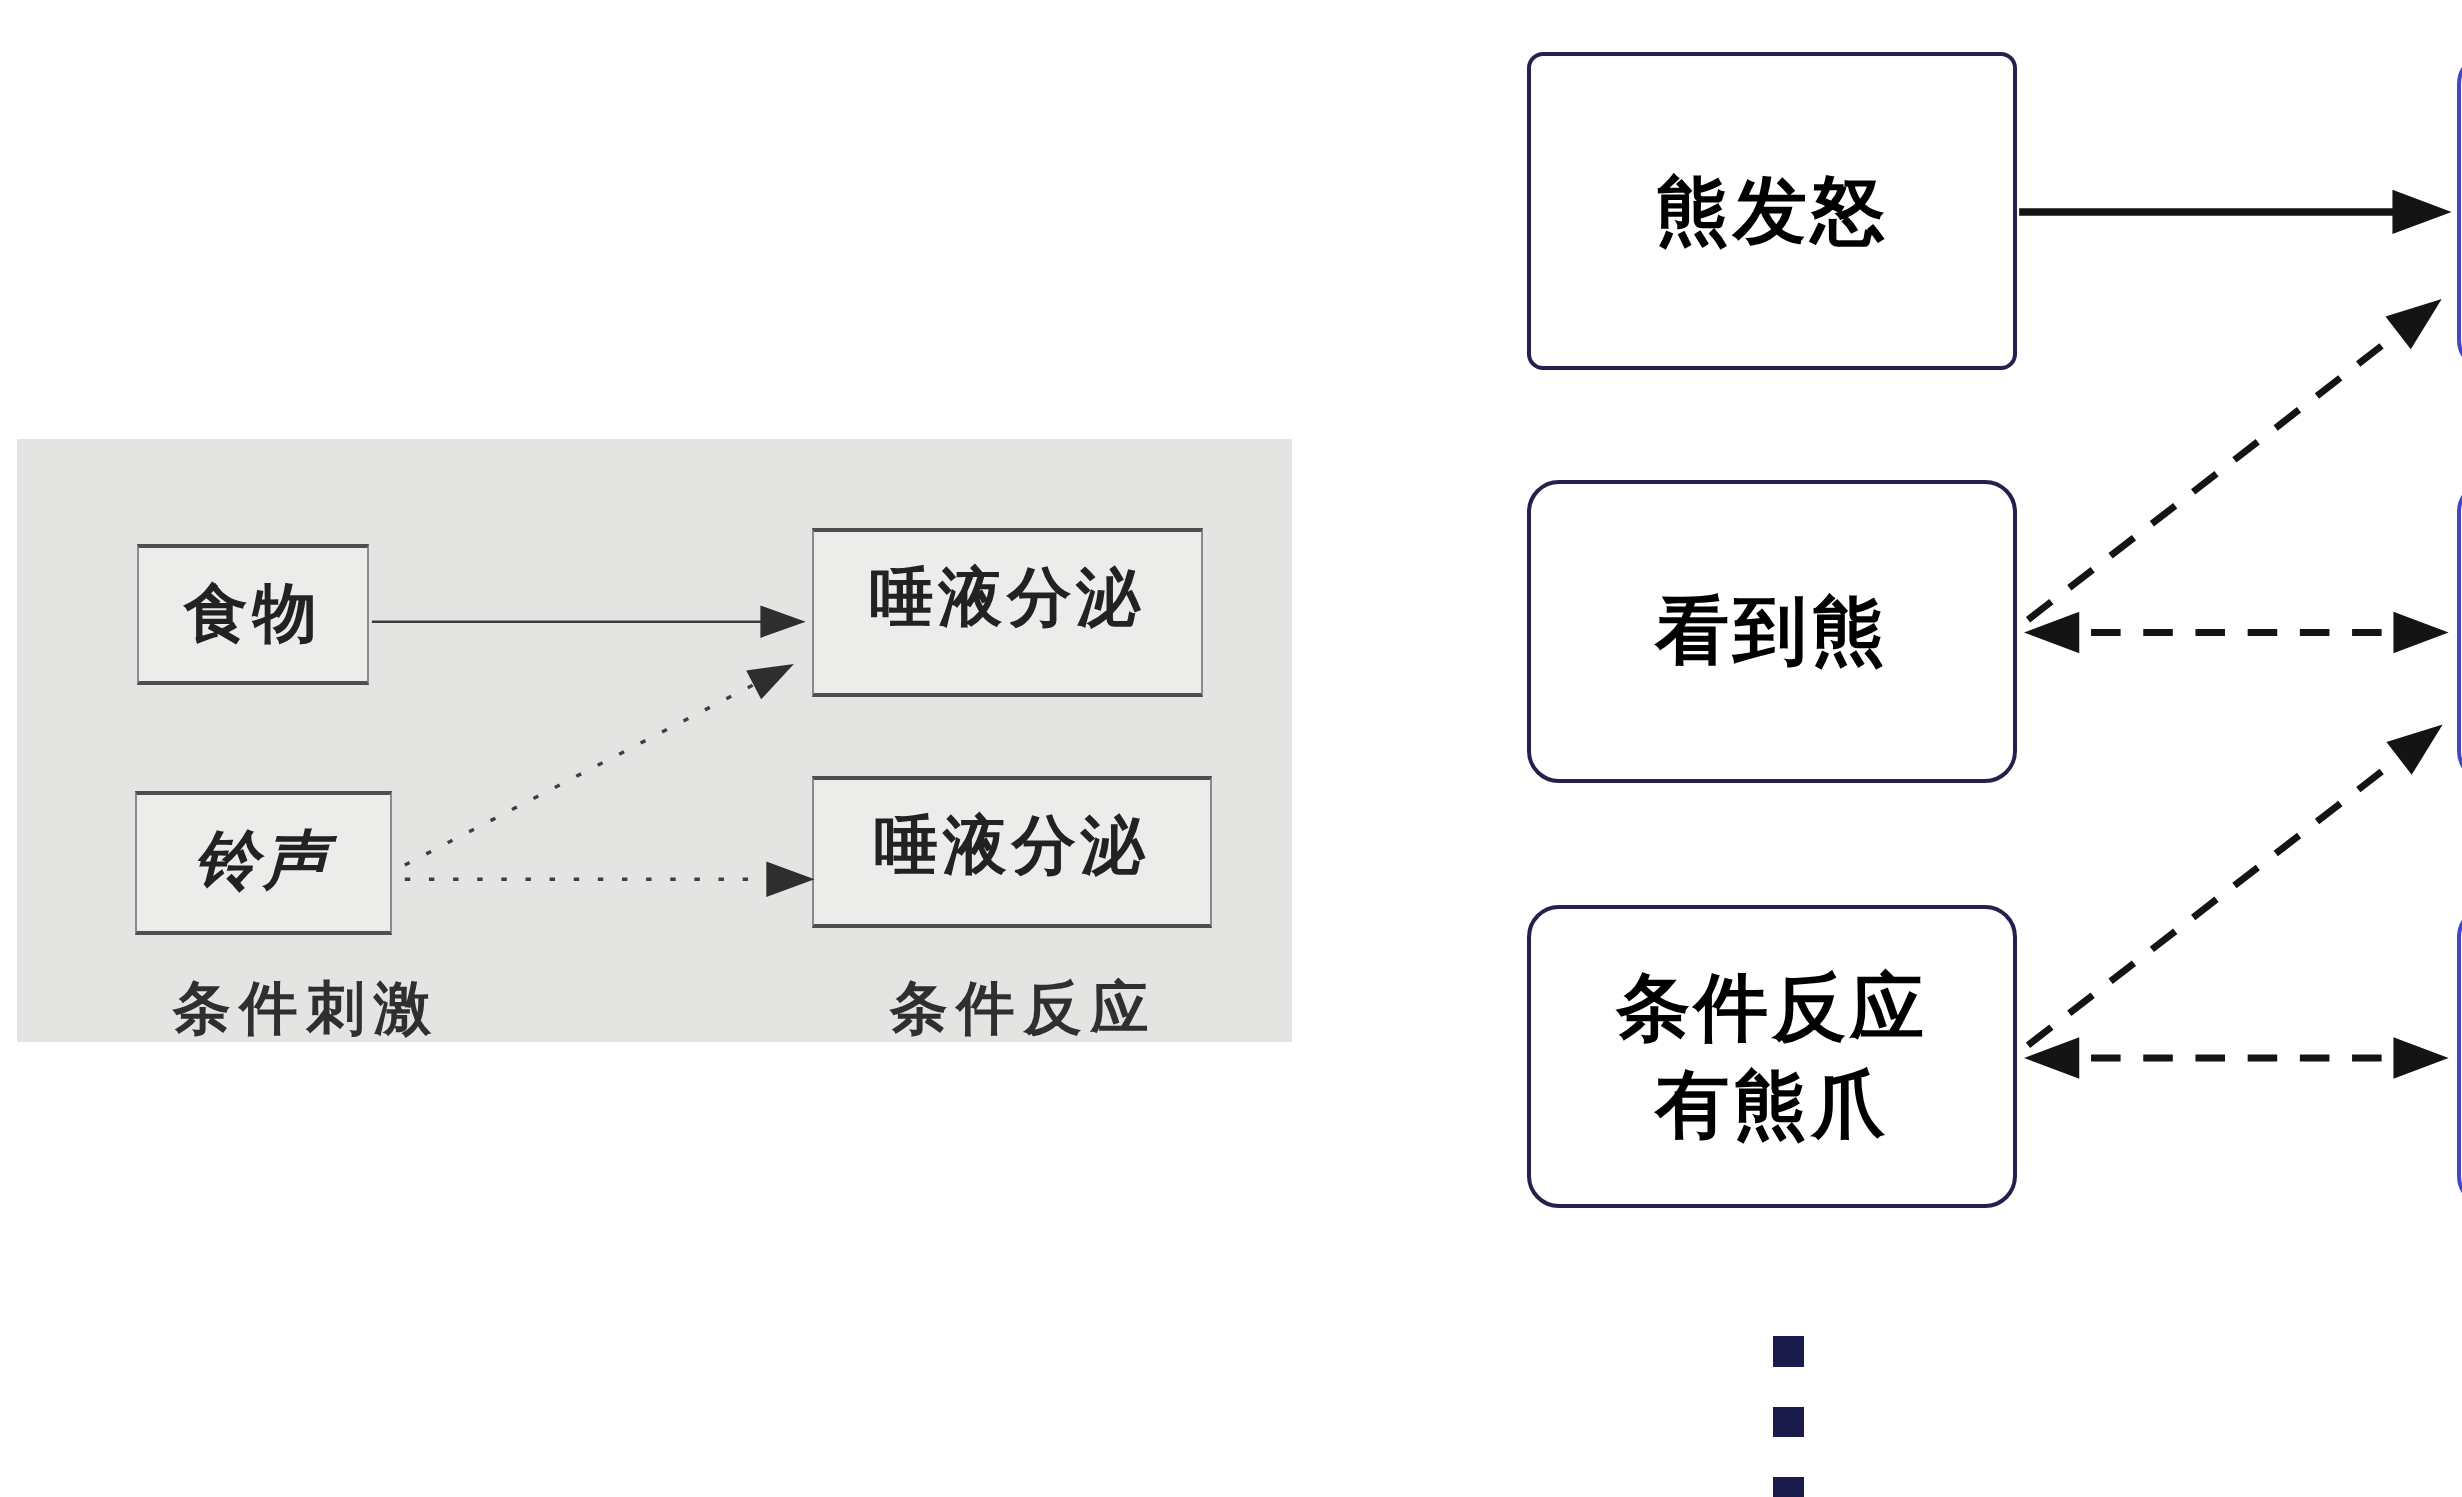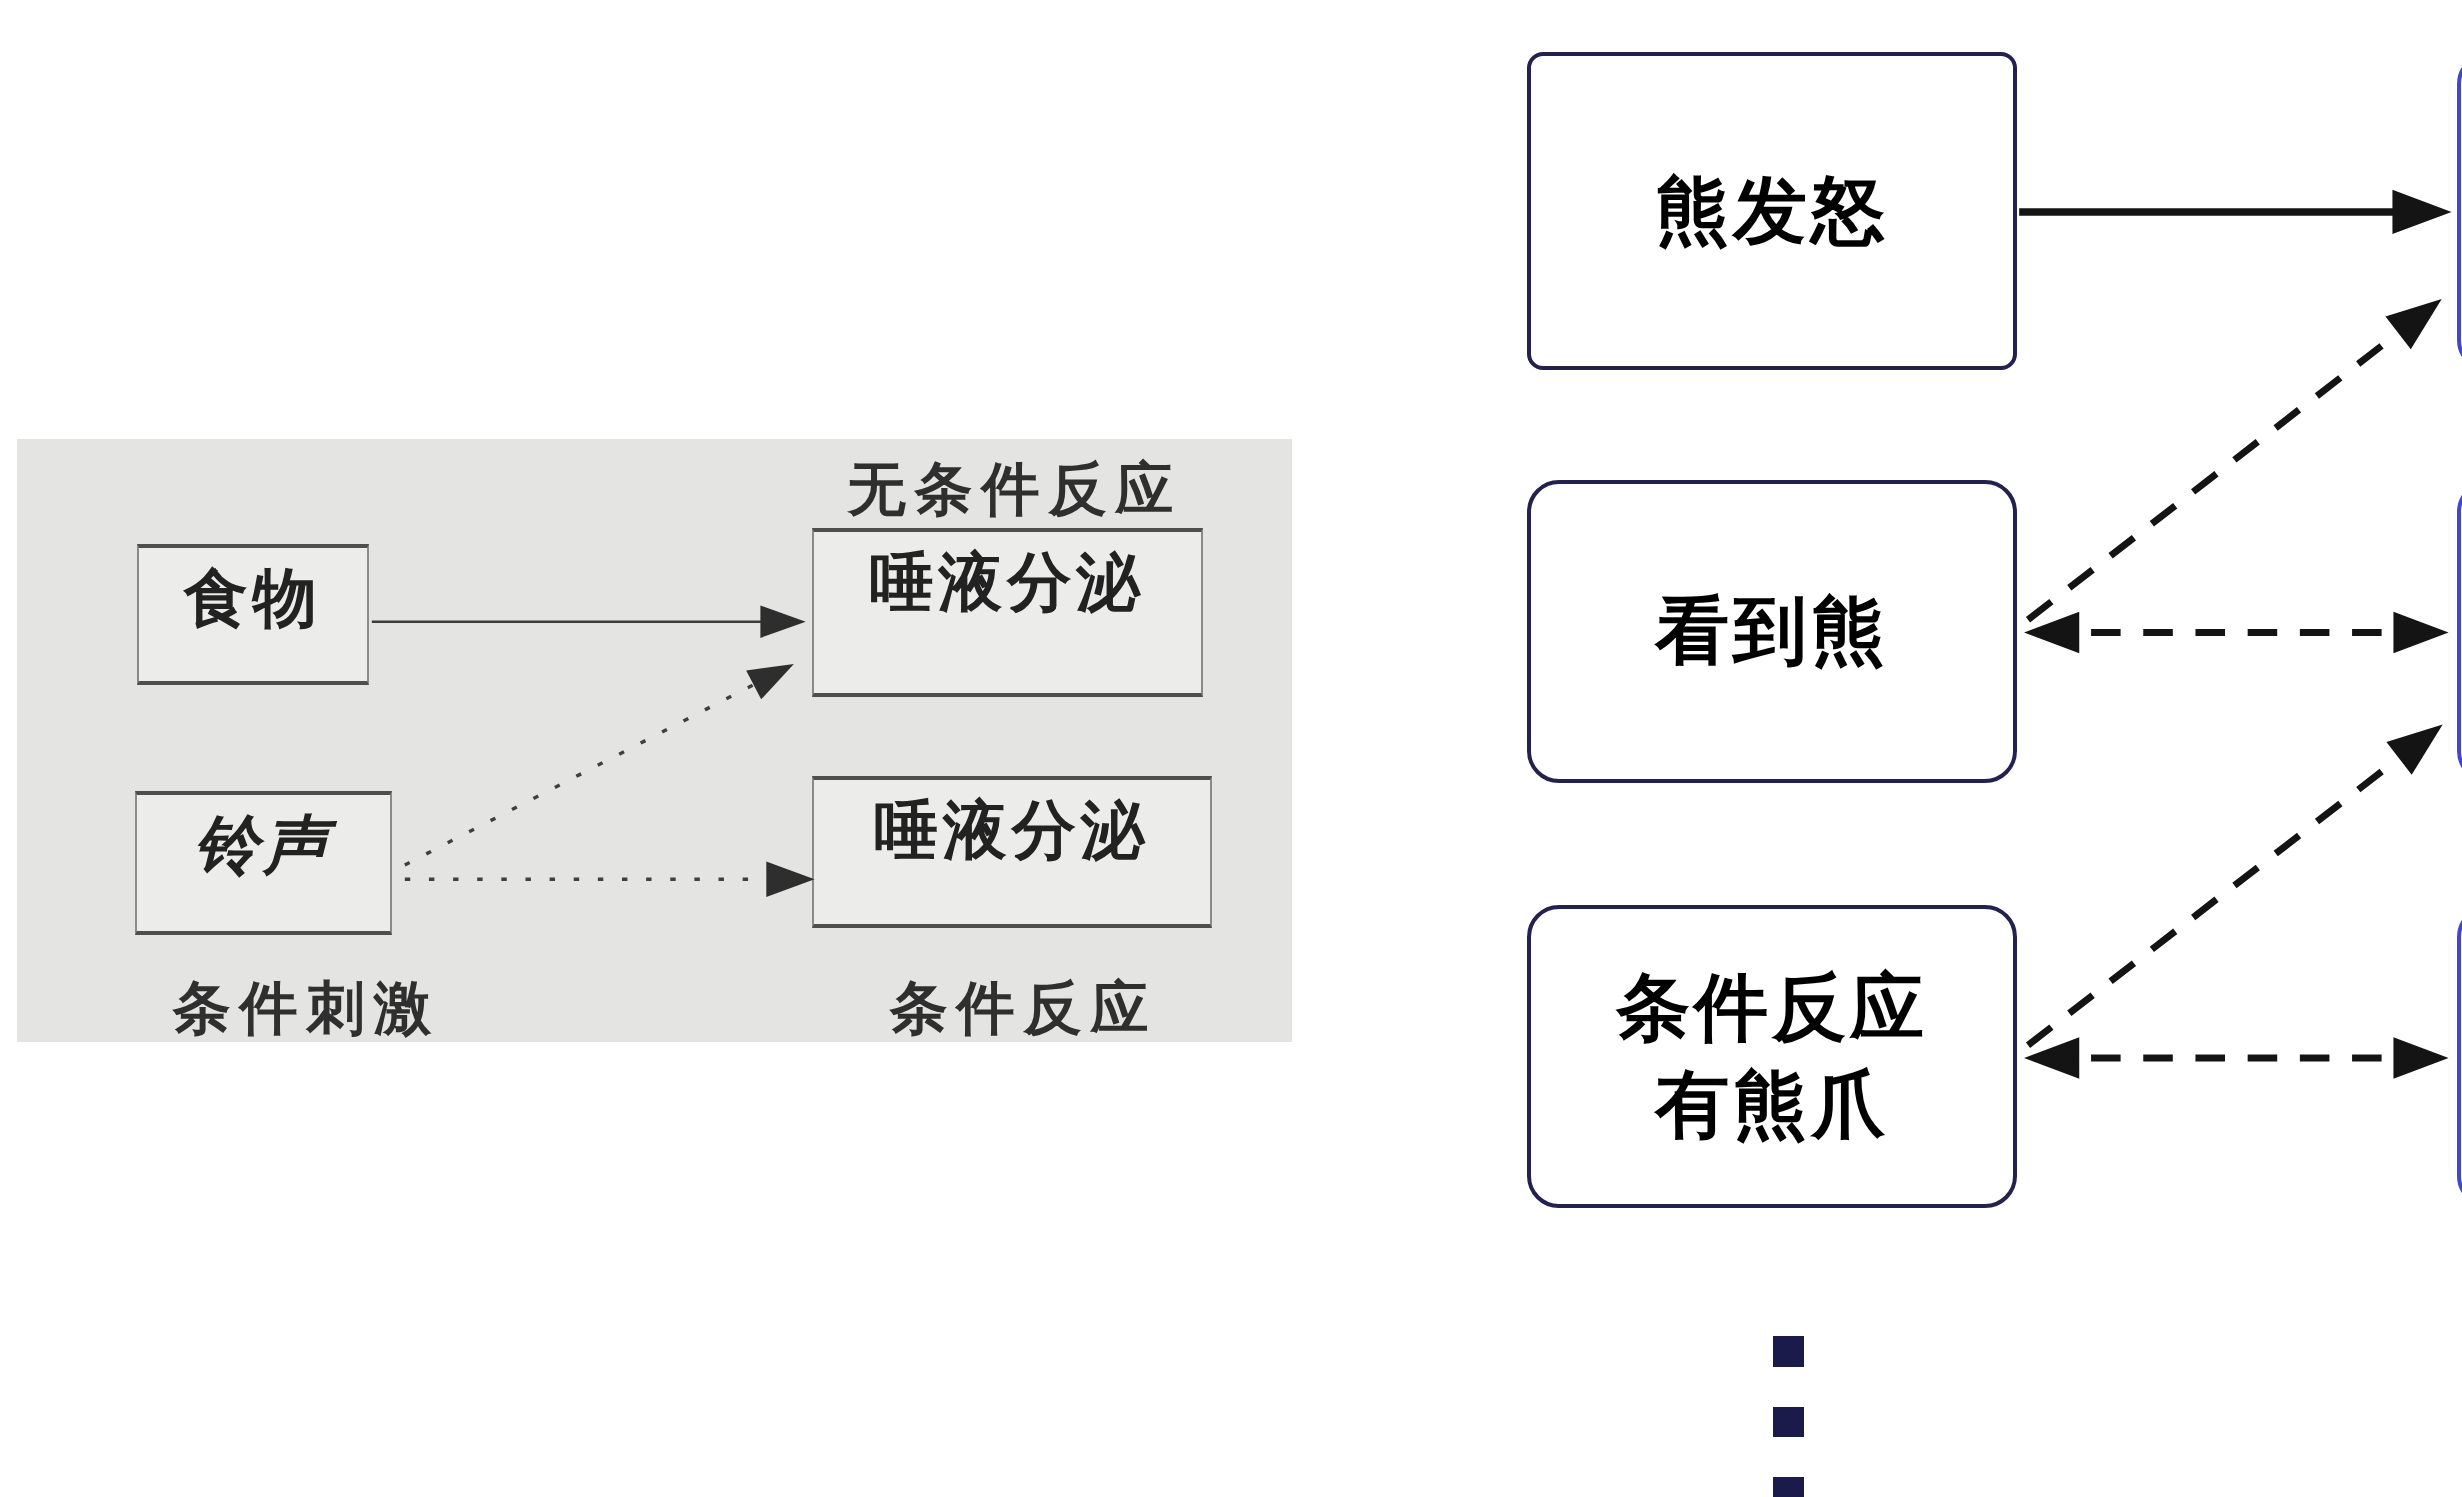--- a/index.html
+++ b/index.html
@@ -6,21 +6,21 @@
   .stage{position:relative;width:3306px;height:1498px;background:var(--page-bg,#fff);overflow:hidden;
          font-family:"Liberation Sans",sans-serif;}
   
   .panel{position:absolute;left:16.7px;top:439px;width:1275px;height:603px;background:var(--panel-bg,#e4e4e3);z-index:0;}
   .p-label{position:absolute;font-size:58px;font-weight:600;letter-spacing:8.9px;color:var(--panel-text,#2f2f2f);line-height:1.15;white-space:nowrap;}
   .lbl-ucs{left:67px;top:16.7px;}
   .lbl-ucr{left:831px;top:16.7px;}
   .lbl-cs{left:156px;top:536px;}
   .lbl-cr{left:873px;top:536px;}
   .p-box{position:absolute;background:#ececeb;border:2px solid #8a8a8a;border-top:4.4px solid #4e4e4e;border-bottom:4.4px solid #4e4e4e;
-         box-sizing:border-box;text-align:center;padding-top:7px;
+         box-sizing:border-box;text-align:center;padding-top:22px;
          font-size:64px;font-weight:600;letter-spacing:4.9px;color:#222;}
   .b-food{left:120px;top:105px;width:232px;height:141px;}
   .b-ucr{left:795px;top:89px;width:391px;height:169px;}
   .b-bell{left:118px;top:352px;width:257px;height:144px;font-style:italic;}
   .b-cr{left:795px;top:337px;width:400px;height:152px;}
   
   .overlay{position:absolute;left:0;top:0;width:3306px;height:1498px;z-index:1;}
   
   .node{position:absolute;box-sizing:border-box;background:#fff;border-radius:32px;z-index:2;
         display:flex;align-items:center;justify-content:center;text-align:center;color:#000;}
@@ -38,21 +38,20 @@
   .dots-left{left:1773px;top:1336px;}
   .dot{width:30.5px;height:30.5px;}
   .dots-left .dot{background:var(--dots-left,#1b1b4b);}
 </style>
 </head>
 <body>
 
 <div class="stage">
 
   <section class="panel">
-    <div class="p-label lbl-ucr">无条件反应</div>
     <div class="p-label lbl-cs">条件刺激</div>
     <div class="p-label lbl-cr">条件反应</div>
 
     <div class="p-box b-food">食物</div>
     <div class="p-box b-ucr">唾液分泌</div>
     <div class="p-box b-bell">铃声</div>
     <div class="p-box b-cr">唾液分泌</div>
   </section>
 
   <svg class="overlay" viewBox="0 0 6713 3041">

